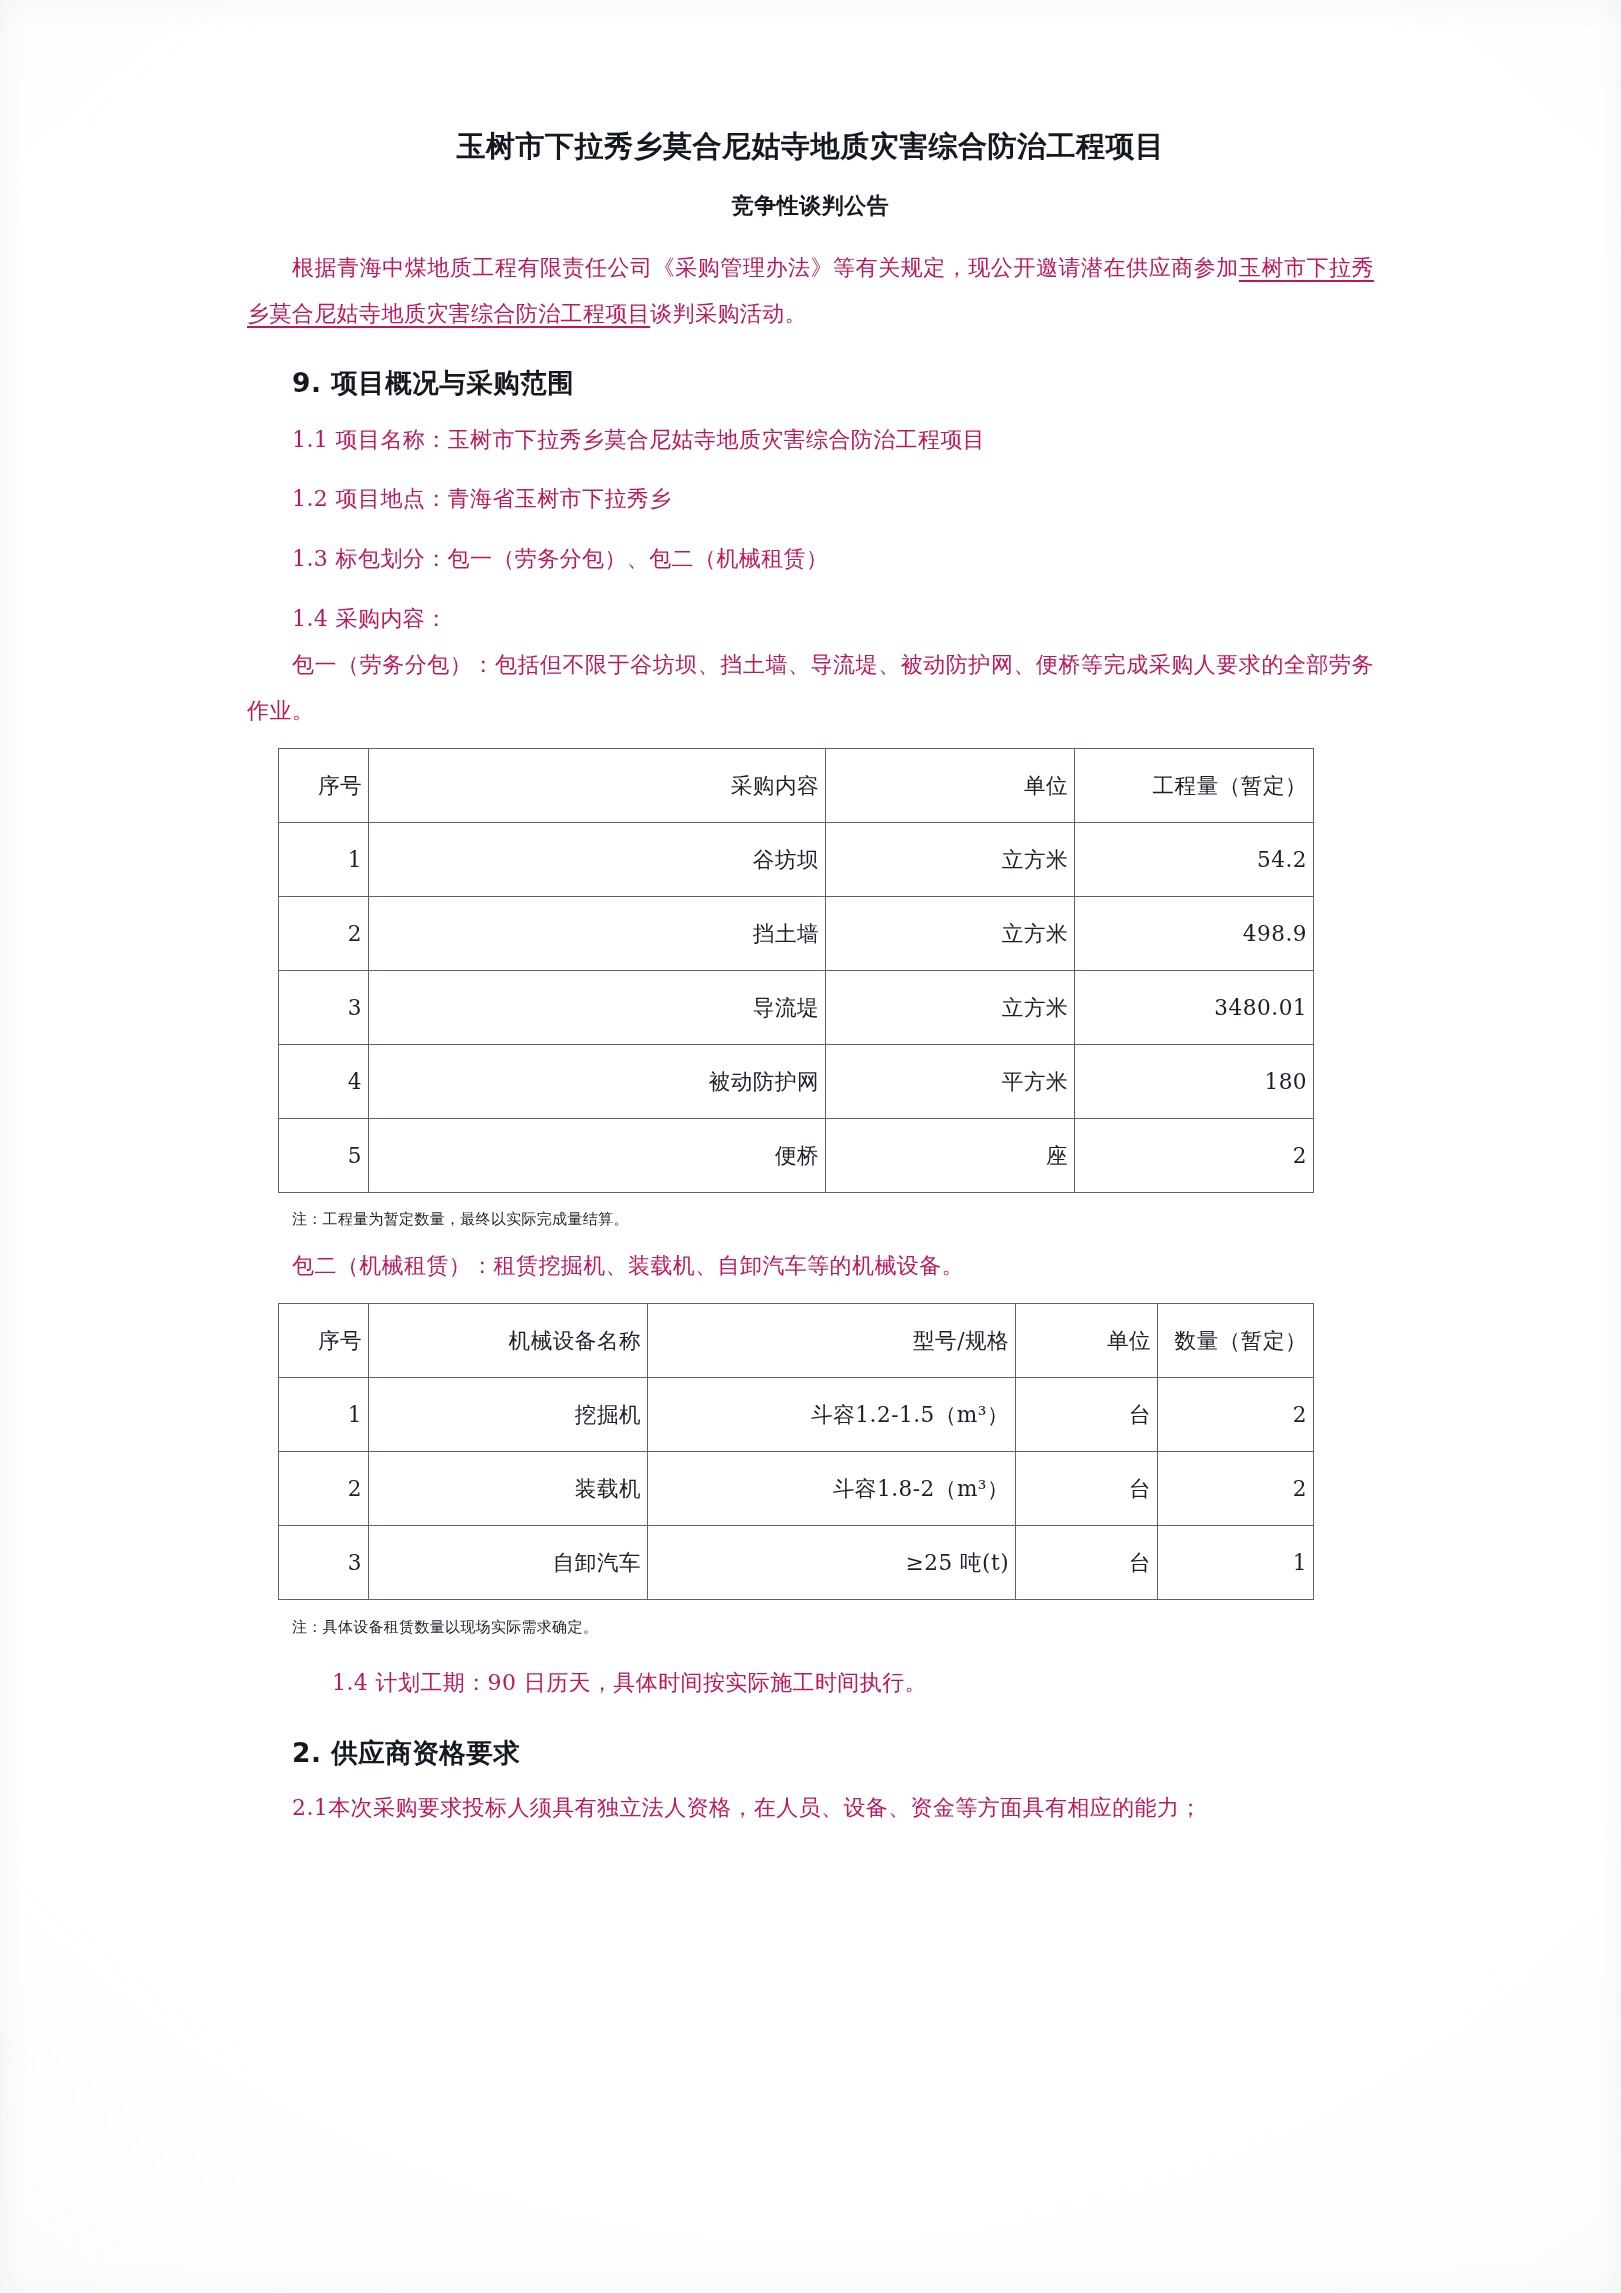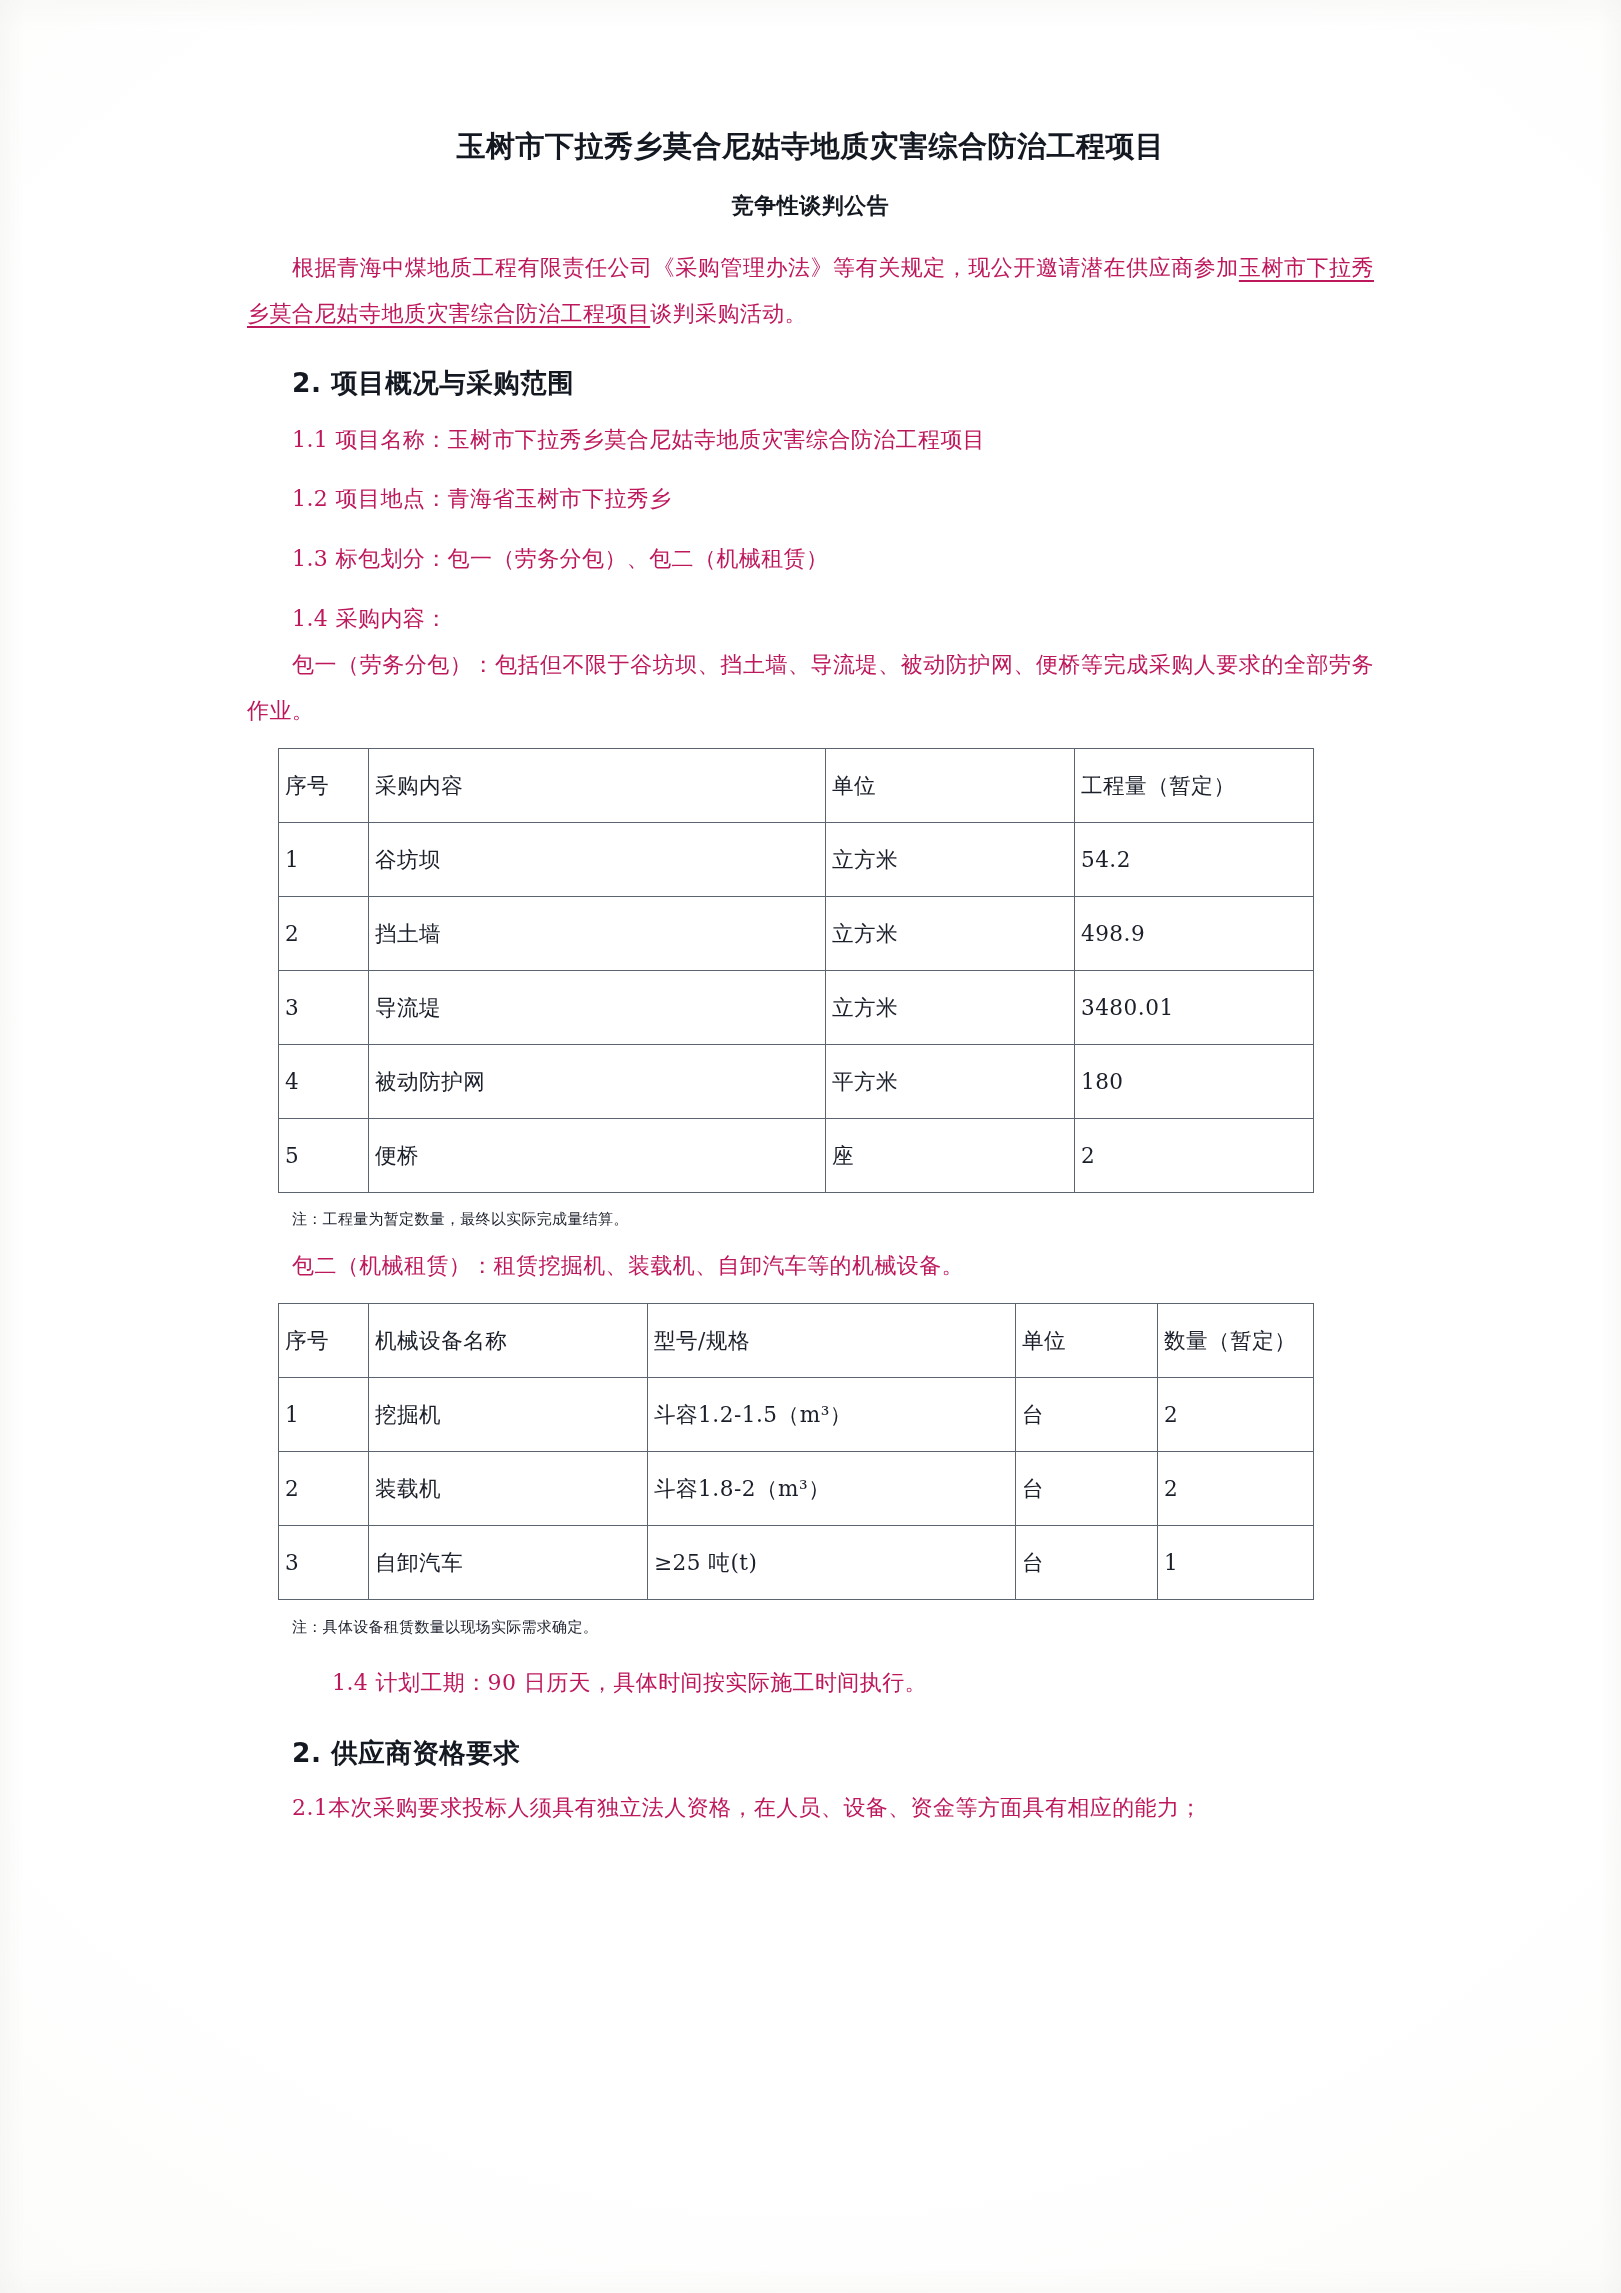--- a/index.html
+++ b/index.html
@@ -101,21 +101,21 @@
   
   table.doc-table {
     border-collapse: collapse;
     width: 1035px;
     margin: 13.7px 0 5.9px 31px;
     table-layout: fixed;
   }
   table.doc-table th,
   table.doc-table td {
     border: 1.6px solid #5c6470;
-    text-align: left;
+    text-align: right;
     vertical-align: middle;
     font-weight: 400;
     font-size: 21.6px;
     color: #1b1f2a;
     height: 74px;
     letter-spacing: 0.5px;
     padding: 3.9px 5.9px;
   }
   table.doc-table th { font-size: 21.6px; }
 
@@ -141,21 +141,21 @@
 <div class="content">
 
   <div class="doc-title">玉树市下拉秀乡莫合尼姑寺地质灾害综合防治工程项目</div>
 
   <div class="doc-subtitle">竞争性谈判公告</div>
 
   <p class="para indent2" style="margin-top:17.6px;">
     <span>根据青海中煤地质工程有限责任公司《采购管理办法》等有关规定，现公开邀请潜在供应商参加</span><span class="u-line">玉树市下拉秀乡莫合尼姑寺地质灾害综合防治工程项目</span><span>谈判采购活动。</span>
   </p>
 
-  <h2 class="section-heading">2. 项目概况与采购范围</h2>
+  <h2 class="section-heading">9. 项目概况与采购范围</h2>
 
   <p class="para pad-left item">1.1 项目名称：玉树市下拉秀乡莫合尼姑寺地质灾害综合防治工程项目</p>
   <p class="para pad-left item">1.2 项目地点：青海省玉树市下拉秀乡</p>
   <p class="para pad-left item">1.3 标包划分：包一（劳务分包）、包二（机械租赁）</p>
   <p class="para pad-left item">1.4 采购内容：</p>
 
   <p class="para indent2">包一（劳务分包）：包括但不限于谷坊坝、挡土墙、导流堤、被动防护网、便桥等完成采购人要求的全部劳务作业。</p>
 
   <table class="doc-table t1">
     <colgroup>

